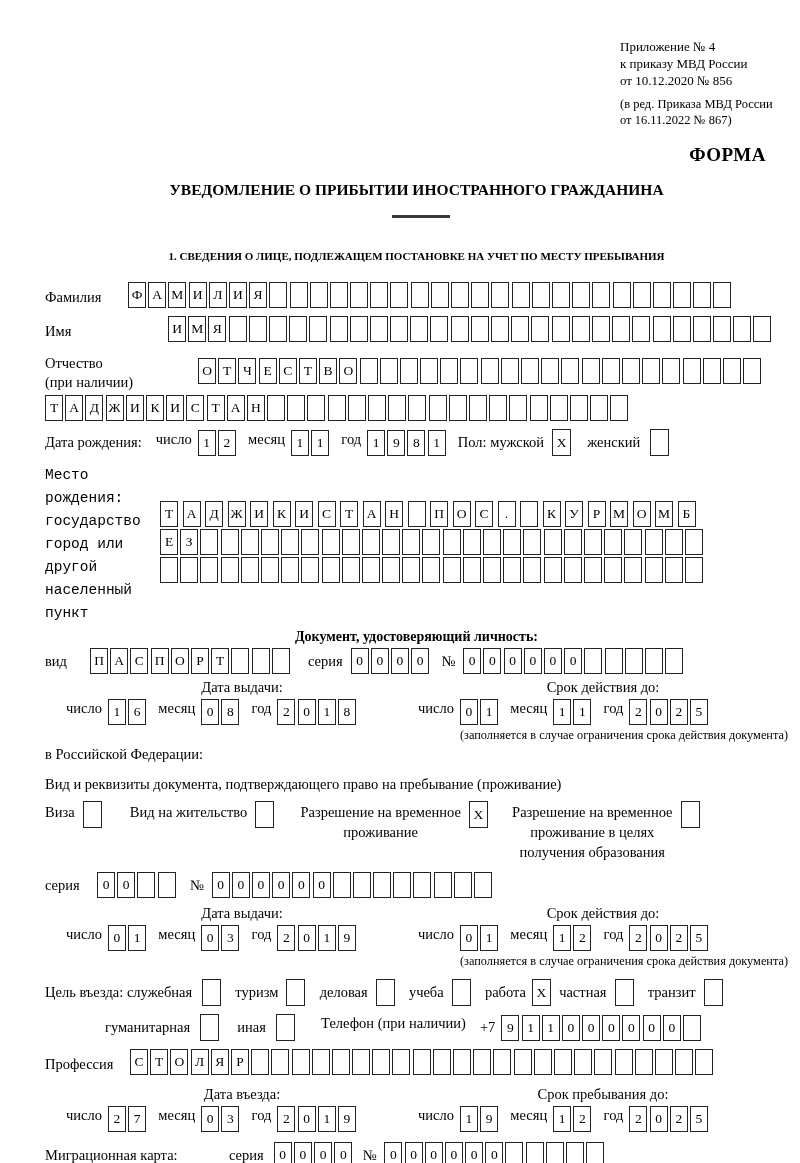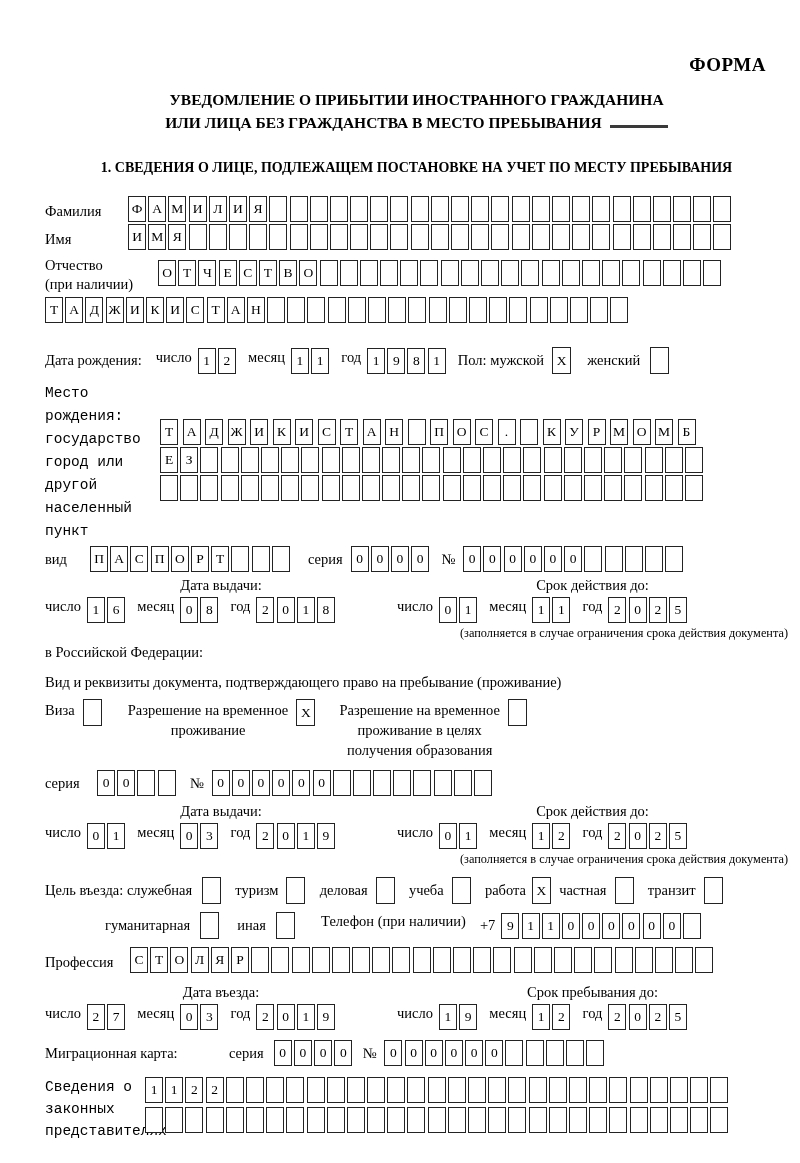--- a/index.html
+++ b/index.html
@@ -6,69 +6,78 @@
   .page{width:800px;height:1163px;background:#ffffff;color:#000;
         font-family:"Liberation Serif",serif;box-sizing:border-box;
         padding:38px 12px 0 45px;overflow:hidden;position:relative;}
 
   
   .appendix{margin-left:575px;font-size:13px;line-height:17px;}
   .ap-note{margin-top:7px;font-size:12.5px;line-height:16px;}
   .forma{margin-top:16px;font-weight:700;font-size:19px;text-align:right;padding-right:22px;letter-spacing:.5px;}
   .title{margin-top:12px;text-align:center;font-weight:700;font-size:15.5px;line-height:23px;}
   .uline{display:inline-block;width:58px;border-bottom:3px solid #3a3a3a;height:13px;margin-left:8px;}
-  .sec1{margin-top:26px;text-align:center;font-weight:700;font-size:14px;}
+  .sec1{margin-top:26px;text-align:center;font-weight:700;font-size:11px;}
 
   
   .form{margin-top:20px;font-size:14.5px;}
   .frow{display:flex;align-items:center;}
   .lbl{flex:none;line-height:19px;padding-top:4px;}
   .lblblock{flex:none;line-height:23px;padding-top:4px;font-family:Liberation Mono, monospace;}
   .boxes{display:flex;flex:none;}
   .cell{width:16px;height:24px;border:1.5px solid #232323;margin-right:2.2px;
         display:inline-flex;align-items:center;justify-content:center;
         font-size:13.5px;flex:none;background:#fff;}
   .cb.cell{width:17px;height:25px;}
   .wide .cell{margin-right:4.5px;}
   .stack{display:flex;flex-direction:column;}
   .stack .boxes{margin-bottom:2px;}
 
-  .mt2{margin-top:2px;}.mt3{margin-top:3px;}.mt4{margin-top:4px;}
-  .mt6{margin-top:6px;}.mt8{margin-top:8px;}.mt10{margin-top:10px;}.mt13{margin-top:24px;}
+  .mt2{margin-top:8px;gap:40px;}.mt3{margin-top:3px;}.mt4{margin-top:4px;}
+  .mt6{margin-top:6px;}.mt8{margin-top:8px;}.mt10{margin-top:10px;}.mt13{margin-top:8px;}
 
   
   .dg{display:flex;align-items:flex-start;}
   .dg .t{margin:0 6px 0 0;line-height:18px;}
   .dg .t2{margin:0 6px 0 10px;line-height:18px;}
   .inlinerow{display:flex;align-items:center;}
   .dochead{text-align:center;font-weight:700;font-size:14px;margin-top:4px;}
 
-  .twocol{display:flex;}
+  .twocol{display:flex;margin-left:21px;}
   .col1{width:352px;flex:none;}
   .col2{flex:1;}
   .dc-head{text-align:center;margin-bottom:3px;line-height:18px;}
   .note-r{text-align:right;font-size:12.3px;margin-top:3px;line-height:15px;}
   .plain{line-height:22px;}
 
   .cbrow{display:flex;align-items:flex-start;}
   .cbi{display:flex;align-items:flex-start;}
   .cbi .cbl{line-height:20px;text-align:center;margin-right:8px;padding-top:3px;}
   .cbi .boxes{margin-top:2px;}
 </style>
 </head>
 <body>
 
 <div class="page">
 
+  <div class="appendix">
+    <div>Приложение № 4</div>
+    <div>к приказу МВД России</div>
+    <div>от 10.12.2020 № 856</div>
+    <div class="ap-note">
+      <div>(в ред. Приказа МВД России</div>
+      <div>от 16.11.2022 № 867)</div>
+    </div>
+  </div>
 
   <div class="forma">ФОРМА</div>
 
   <div class="title">
     <div>УВЕДОМЛЕНИЕ О ПРИБЫТИИ ИНОСТРАННОГО ГРАЖДАНИНА</div>
-    <div><span>ИЛИ ЛИЦА БЕЗ ГРАЖДАНСТВА В МЕСТО ПРЕБЫВАНИЯ</span><span class="uline"></span></div>
+    <div><span class="uline"></span></div>
   </div>
 
   <div class="sec1">1. СВЕДЕНИЯ О ЛИЦЕ, ПОДЛЕЖАЩЕМ ПОСТАНОВКЕ НА УЧЕТ ПО МЕСТУ ПРЕБЫВАНИЯ</div>
 
   <div class="form">
 
     <div class="frow">
       <div class="lbl" style="width:83px">Фамилия</div>
       <div class="boxes">
           <span class="cell">Ф</span>
@@ -330,20 +339,21 @@
             <span class="cell"></span>
             <span class="cell"></span>
             <span class="cell"></span>
             <span class="cell"></span>
             <span class="cell"></span>
             <span class="cell"></span>
           </div>
       </div>
     </div>
 
+    <div class="dochead">Документ, удостоверяющий личность:</div>
 
     <div class="inlinerow mt3">
       <span class="t" style="width:45px;flex:none">вид</span>
       <span class="boxes">
           <span class="cell">П</span>
           <span class="cell">А</span>
           <span class="cell">С</span>
           <span class="cell">П</span>
           <span class="cell">О</span>
           <span class="cell">Р</span>
@@ -422,20 +432,26 @@
       </div>
     </div>
     <div class="note-r">(заполняется в случае ограничения срока действия документа)</div>
 
     <div class="plain">в Российской Федерации:</div>
     <div class="plain mt8">Вид и реквизиты документа, подтверждающего право на пребывание (проживание)</div>
 
     <div class="cbrow mt4">
       <div class="cbi">
         <div class="cbl">Виза</div>
+        <div class="boxes">
+            <span class="cell cb"></span>
+          </div>
+      </div>
+      <div class="cbi" style="margin-left:26px">
+        <div class="cbl">Вид на жительство</div>
         <div class="boxes">
             <span class="cell cb"></span>
           </div>
       </div>
       <div class="cbi" style="margin-left:24px">
         <div class="cbl">
           <div>Разрешение на временное</div>
           <div>проживание</div>
         </div>
         <div class="boxes">

